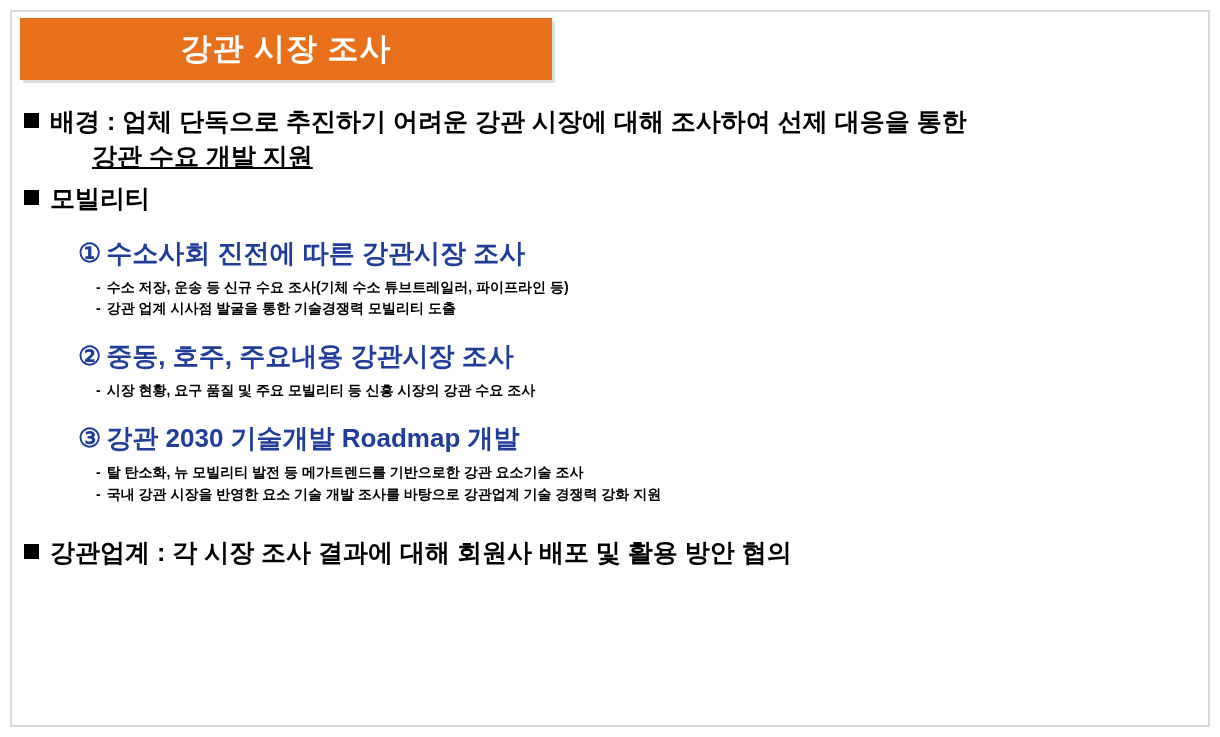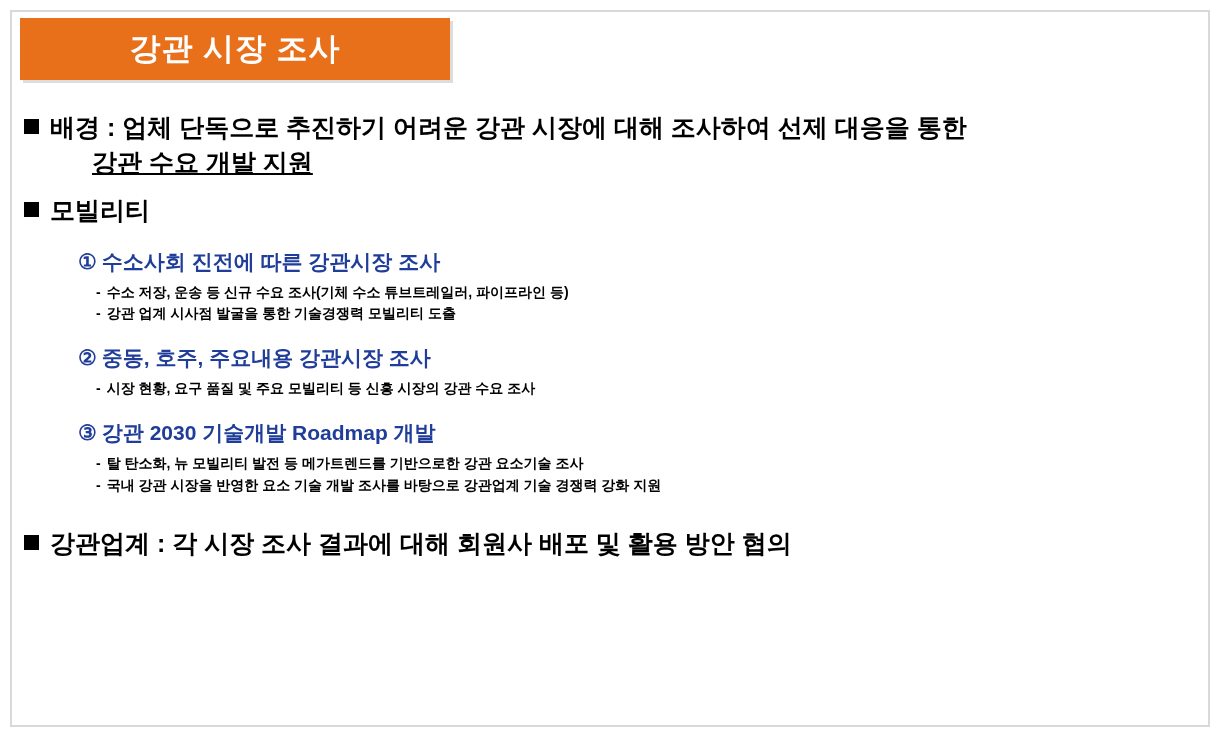--- a/index.html
+++ b/index.html
@@ -25,21 +25,21 @@
     width: 1200px;
     height: 717px;
     box-sizing: border-box;
     border: 2px solid #d9d9d9;
     background: #ffffff;
   }
   .title-bar {
     position: absolute;
     left: 20px;
     top: 18px;
-    width: 430px;
+    width: 532px;
     height: 62px;
     background: #e8701a;
     box-shadow: 3px 3px 0 rgba(120,120,120,0.25);
     display: flex;
     align-items: center;
     justify-content: center;
   }
   .title-text {
     color: #ffffff;
     font-size: 31px;
@@ -48,21 +48,21 @@
   }
   .content {
     position: absolute;
     left: 24px;
     top: 96px;
     right: 20px;
   }
   .sec {
     display: flex;
     align-items: flex-start;
-    margin-top: 14px;
+    margin-top: 8px;
   }
   .bullet-sq {
     flex: 0 0 auto;
     width: 15px;
     height: 15px;
     background: #000000;
     margin-top: 9px;
     margin-right: 11px;
   }
   .sec-text {
@@ -74,21 +74,21 @@
   .sec-text .indent-line {
     display: block;
     padding-left: 42px;
     text-decoration: underline;
   }
   .group {
     margin-top: 20px;
     padding-left: 54px;
   }
   .group-head {
-    font-size: 21px;
+    font-size: 26px;
     font-weight: bold;
     color: #1f3d99;
     margin-bottom: 6px;
   }
   .group-head .num {
     margin-right: 5px;
   }
   .dash-line {
     font-size: 14px;
     font-weight: bold;

